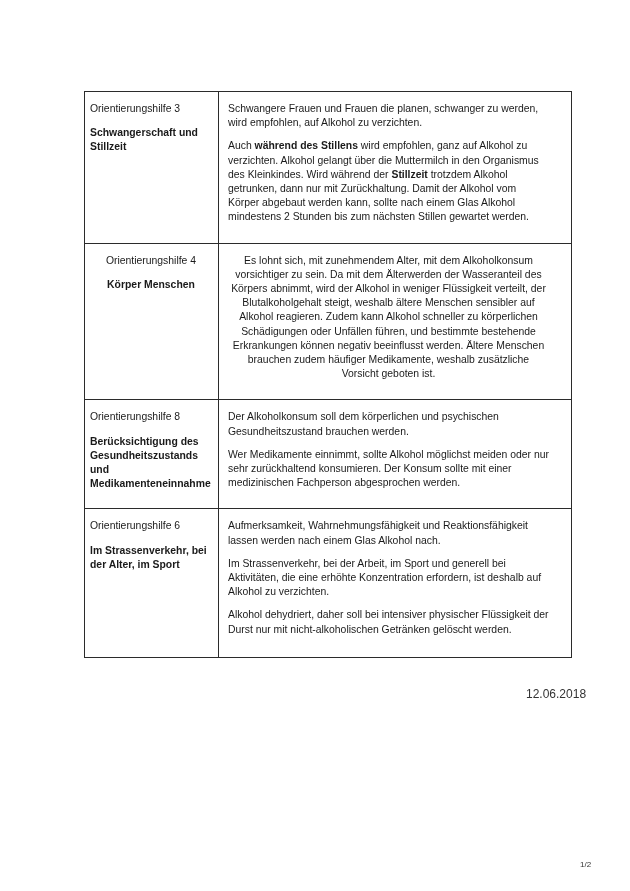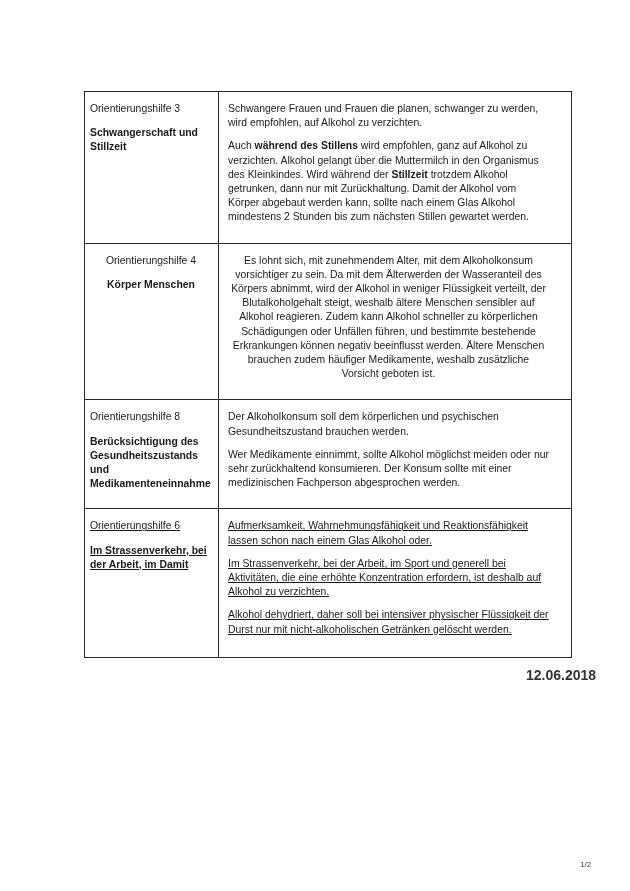--- a/index.html
+++ b/index.html
@@ -55,29 +55,28 @@
     }
     .para:last-child {
       margin-bottom: 10px;
     }
     .para b {
       font-weight: bold;
     }
     tr.row-1 td { height: 132px; }
     tr.row-2 td { height: 118px; text-align: center; }
     tr.row-3 td { height: 90px; }
-    tr.row-4 td { height: 130px; text-decoration: underline; }
+    tr.row-4 td { height: 130px; }
 
     .date {
       position: absolute;
       left: 526px;
-      top: 639px;
-      font-size: 14px;
+      top: 659px;
+      font-size: 12px;
       color: #333;
-      font-weight: bold;
     }
     .page-number {
       position: absolute;
       left: 580px;
       top: 832px;
       font-size: 8px;
       color: #333;
     }
   </style>
 </head>
@@ -111,24 +110,24 @@
           <span class="guide-title">Berücksichtigung des Gesundheitszustands und Medikamenteneinnahme</span>
         </td>
         <td class="content-cell">
             <p class="para"><span>Der Alkoholkonsum soll dem körperlichen und psychischen Gesundheitszustand brauchen werden.</span></p>
             <p class="para"><span>Wer Medikamente einnimmt, sollte Alkohol möglichst meiden oder nur sehr zurückhaltend konsumieren. Der Konsum sollte mit einer medizinischen Fachperson abgesprochen werden.</span></p>
           </td>
       </tr>
       <tr class="row-4">
         <td class="label-cell">
           <span class="guide-number">Orientierungshilfe 6</span>
-          <span class="guide-title">Im Strassenverkehr, bei der Arbeit, im Damit</span>
+          <span class="guide-title">Im Strassenverkehr, bei der Alter, im Sport</span>
         </td>
         <td class="content-cell">
-            <p class="para"><span>Aufmerksamkeit, Wahrnehmungsfähigkeit und Reaktionsfähigkeit lassen schon nach einem Glas Alkohol oder.</span></p>
+            <p class="para"><span>Aufmerksamkeit, Wahrnehmungsfähigkeit und Reaktionsfähigkeit lassen werden nach einem Glas Alkohol nach.</span></p>
             <p class="para"><span>Im Strassenverkehr, bei der Arbeit, im Sport und generell bei Aktivitäten, die eine erhöhte Konzentration erfordern, ist deshalb auf Alkohol zu verzichten.</span></p>
             <p class="para"><span>Alkohol dehydriert, daher soll bei intensiver physischer Flüssigkeit der Durst nur mit nicht-alkoholischen Getränken gelöscht werden.</span></p>
           </td>
       </tr>
     </tbody>
   </table>
 
   <div class="date">12.06.2018</div>
   <div class="page-number">1/2</div>
 </div>

